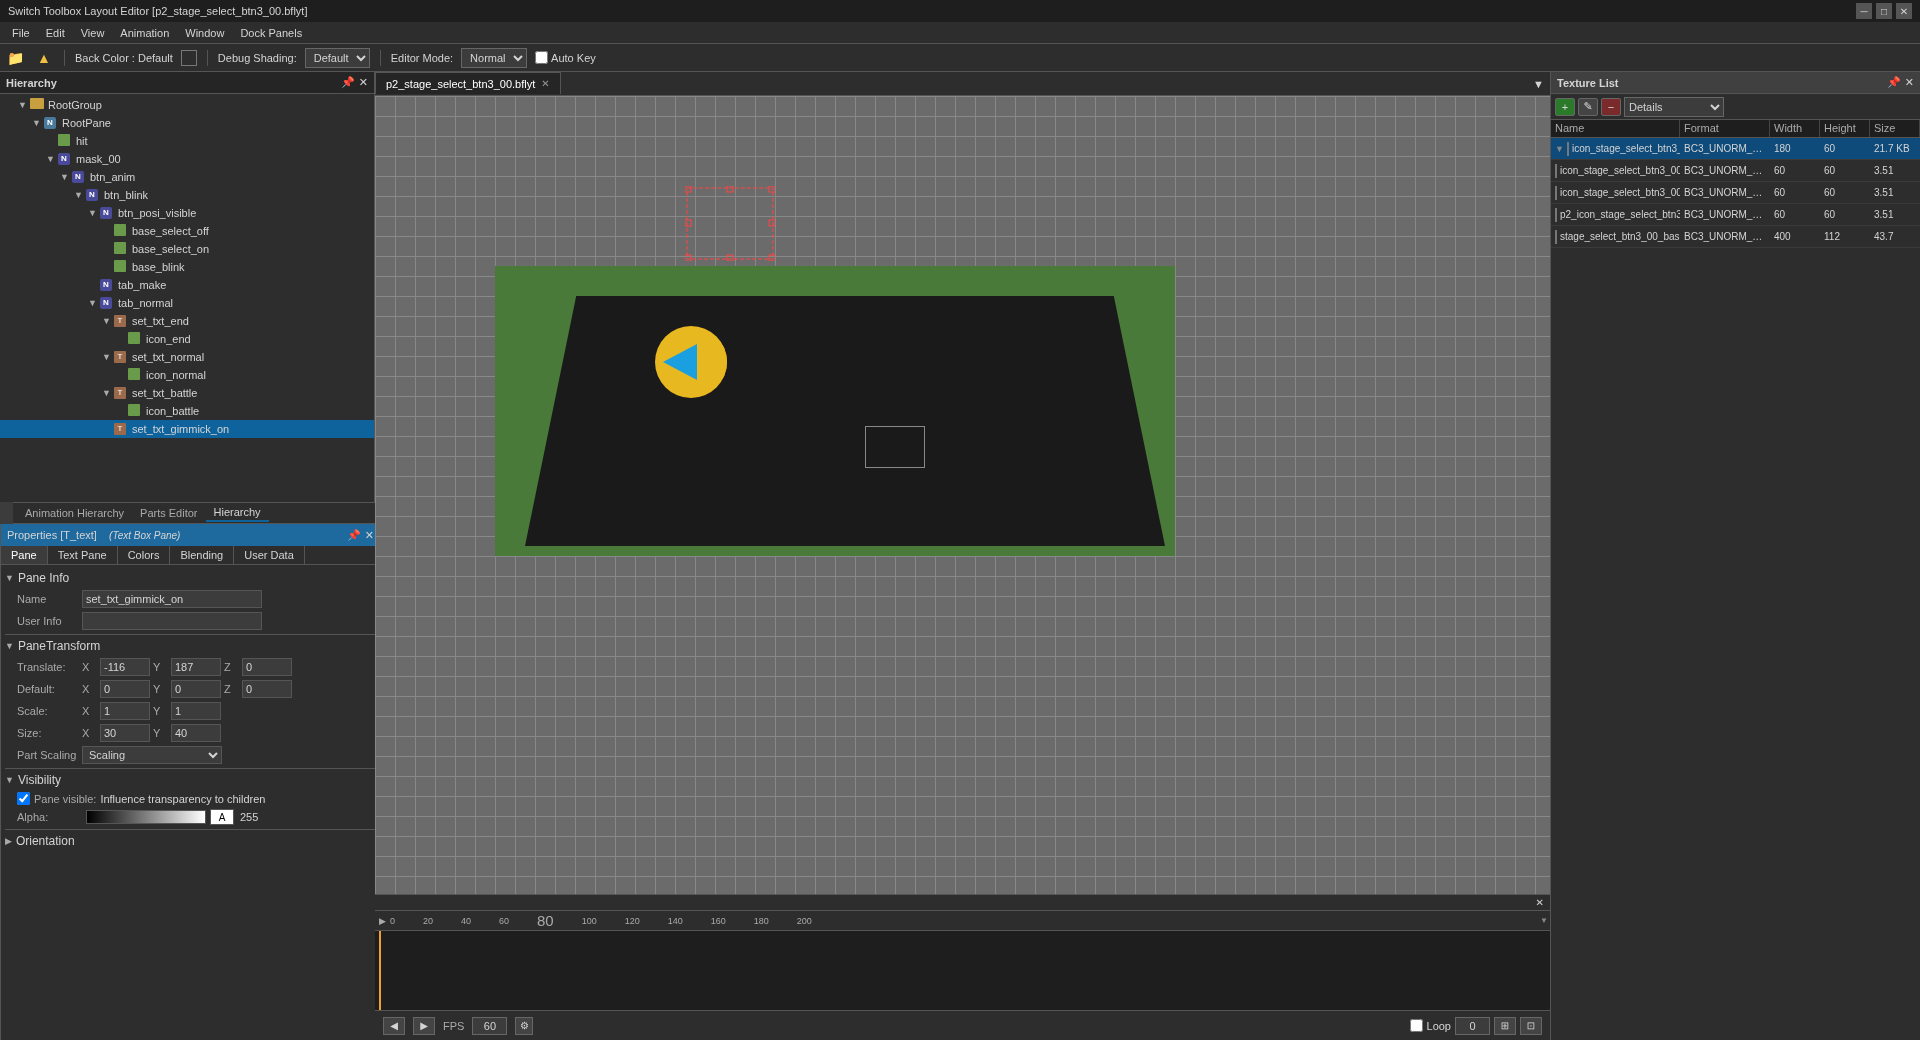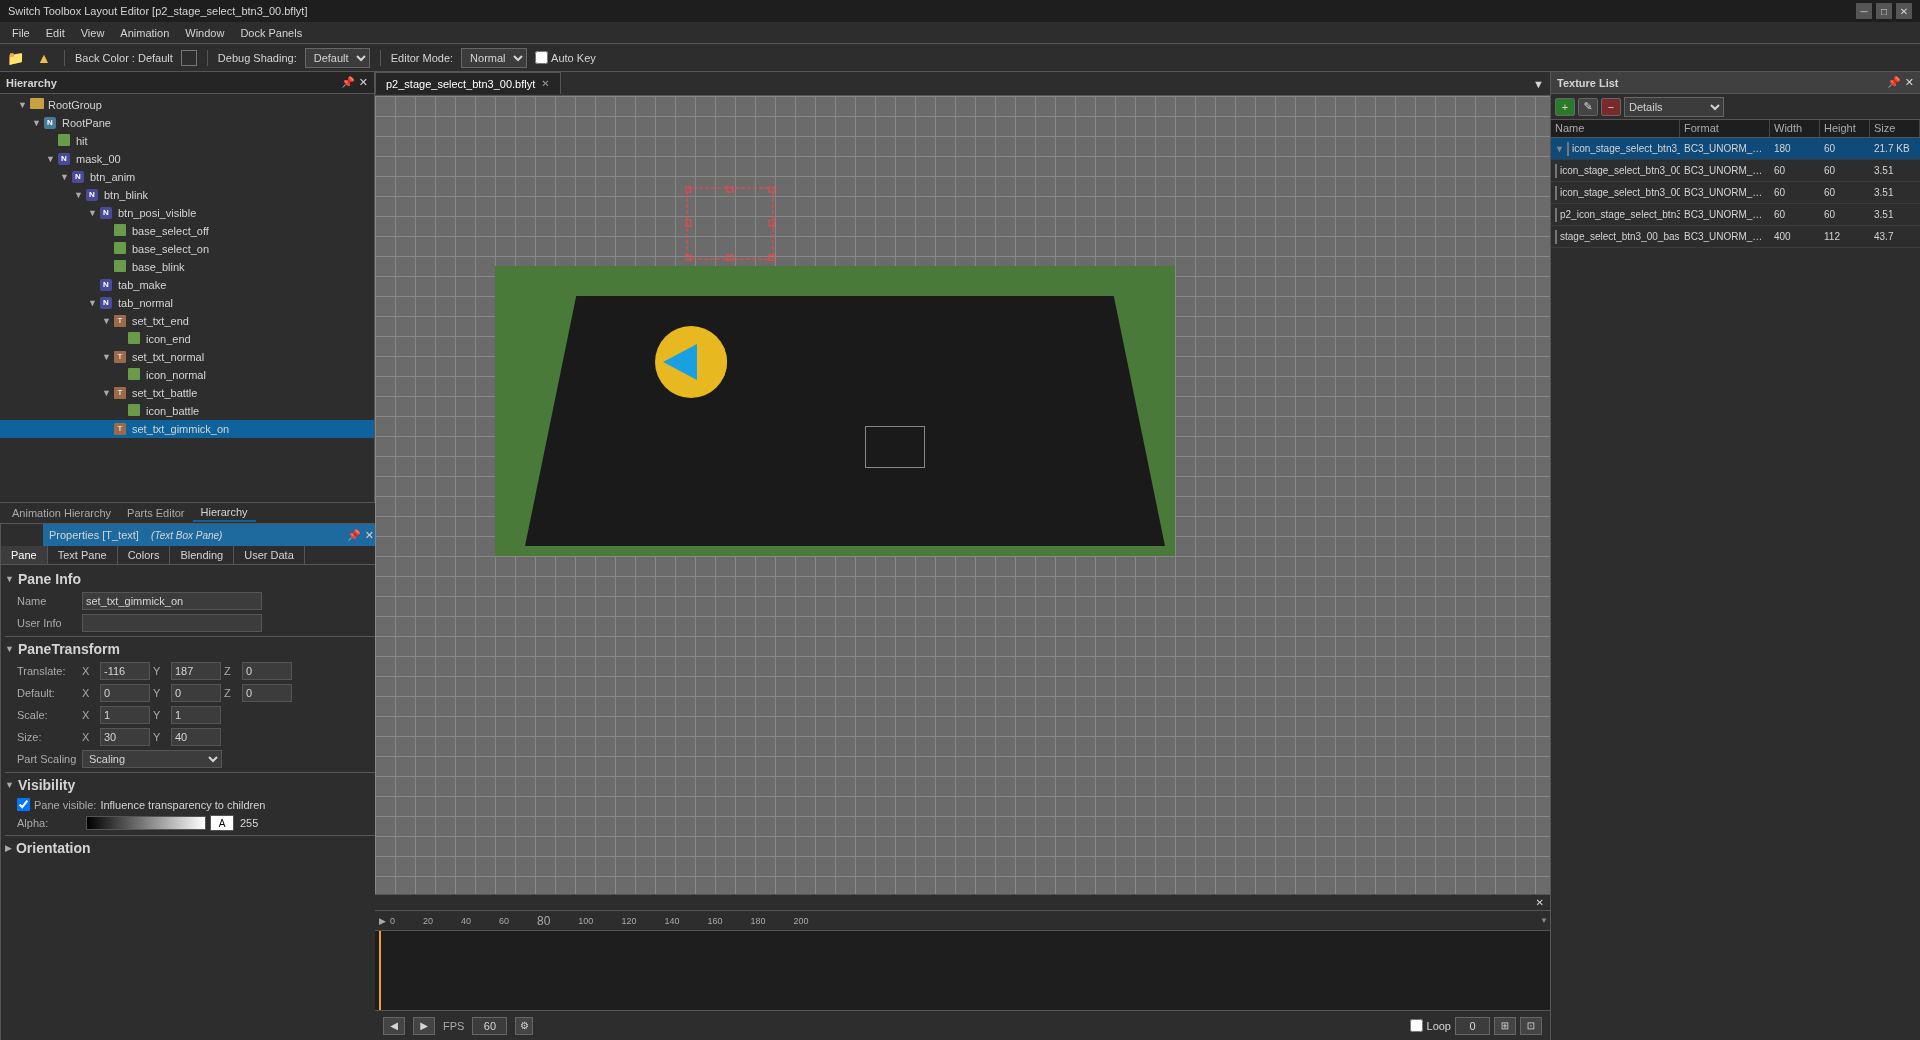--- a/index.html
+++ b/index.html
@@ -59,28 +59,28 @@
 
     
     .timeline-area { height: 130px; background: #252525; border-top: 1px solid #555; display: flex; flex-direction: column; flex-shrink: 0; }
     .timeline-header { height: 20px; background: #2d2d2d; display: flex; align-items: center; border-bottom: 1px solid #555; }
     .timeline-controls { height: 30px; background: #2d2d2d; border-top: 1px solid #555; display: flex; align-items: center; padding: 0 8px; gap: 8px; }
     .play-btn { background: #444; border: 1px solid #666; color: #d4d4d4; cursor: pointer; width: 22px; height: 18px; font-size: 10px; display: flex; align-items: center; justify-content: center; }
     .timeline-input { background: #3c3c3c; border: 1px solid #666; color: #d4d4d4; font-size: 11px; width: 35px; height: 18px; text-align: center; }
 
     
     .properties-panel { width: 380px; background: #2d2d2d; border-left: 1px solid #555; display: flex; flex-direction: column; flex-shrink: 0; overflow-y: auto; }
-    .props-header { background: #1e6a9e; height: 22px; display: flex; align-items: center; justify-content: space-between; padding: 0 6px; flex-shrink: 0; margin-left: 42px; }
+    .props-header { background: #1e6a9e; height: 22px; display: flex; align-items: center; justify-content: space-between; padding: 0 6px; flex-shrink: 0; }
     .props-tabs { display: flex; border-bottom: 1px solid #555; flex-shrink: 0; }
     .props-tab { padding: 3px 10px; font-size: 11px; color: #d4d4d4; cursor: pointer; border-right: 1px solid #555; }
     .props-tab.active { background: #3c3c3c; color: #fff; }
     .props-content { padding: 4px; flex: 1; }
     .section-header { display: flex; align-items: center; padding: 2px 0; cursor: pointer; margin-bottom: 3px; }
     .section-arrow { font-size: 9px; color: #aaa; margin-right: 4px; }
-    .section-title { font-size: 14px; font-weight: bold; color: #d4d4d4; }
+    .section-title { font-size: 12px; font-weight: normal; color: #d4d4d4; }
     .field-row { display: flex; align-items: center; margin-bottom: 4px; padding-left: 12px; }
     .field-label { font-size: 11px; color: #aaa; width: 65px; flex-shrink: 0; }
     .field-input { background: #3c3c3c; border: 1px solid #555; color: #d4d4d4; font-size: 11px; height: 18px; padding: 0 3px; }
     .field-input.wide { width: 180px; }
     .coord-group { display: flex; align-items: center; gap: 3px; }
     .coord-label { font-size: 11px; color: #aaa; width: 15px; }
     .coord-input { background: #3c3c3c; border: 1px solid #555; color: #d4d4d4; font-size: 11px; height: 18px; width: 50px; padding: 0 3px; }
     .select-input { background: #3c3c3c; border: 1px solid #555; color: #d4d4d4; font-size: 11px; height: 18px; padding: 0 2px; width: 140px; }
     .checkbox-row { display: flex; align-items: center; gap: 4px; padding-left: 12px; margin-bottom: 4px; }
     .alpha-row { display: flex; align-items: center; gap: 4px; padding-left: 12px; margin-bottom: 4px; }
@@ -398,21 +398,21 @@
             <span class="tree-indent"></span>
             <span class="tree-indent"></span>
             <span class="tree-indent"></span>
           <span class="tree-arrow"></span>
           <span class="tree-icon"><span class="icon-text">T</span></span>
           <span class="tree-label">set_txt_gimmick_on</span>
         </div>
       </div>
     </div>
 
-    <div style="background:#2d2d2d;border-top:1px solid #555;border-bottom:1px solid #555;height:22px;display:flex;align-items:center;padding:0 4px;flex-shrink:0;">
+    <div style="background:#2d2d2d;border-top:1px solid #555;border-bottom:1px solid #555;height:22px;display:flex;align-items:center;padding:0 4px;flex-shrink:0;margin-left:13px;">
       <span style="padding:2px 8px;font-size:11px;color:#aaa;cursor:pointer;">Animation Hierarchy</span>
       <span style="padding:2px 8px;font-size:11px;color:#aaa;cursor:pointer;">Parts Editor</span>
       <span style="padding:2px 8px;font-size:11px;color:#d4d4d4;cursor:pointer;border-bottom:2px solid #0e639c;">Hierarchy</span>
     </div>
 
     <div class="properties-panel" style="flex:1;">
       <div class="props-header">
         <span>
           <span>Properties [T_text]</span>
           &nbsp;&nbsp;
@@ -583,21 +583,21 @@
     <div class="timeline-area">
       <div class="timeline-header">
         <div style="flex:1;display:flex;align-items:center;padding:0 4px;">
           <span style="font-size:9px;color:#aaa;margin-right:4px;">▶</span>
 
           <div style="flex:1;display:flex;align-items:center;overflow:hidden;">
             <span style="font-size:9px;color:#aaa;margin-right:28px;">0</span>
             <span style="font-size:9px;color:#aaa;margin-right:28px;">20</span>
             <span style="font-size:9px;color:#aaa;margin-right:28px;">40</span>
             <span style="font-size:9px;color:#aaa;margin-right:28px;">60</span>
-            <span style="font-size:12px;color:#aaa;margin-right:28px;">80</span>
+            <span style="font-size:15px;color:#aaa;margin-right:28px;">80</span>
             <span style="font-size:9px;color:#aaa;margin-right:28px;">100</span>
             <span style="font-size:9px;color:#aaa;margin-right:28px;">120</span>
             <span style="font-size:9px;color:#aaa;margin-right:28px;">140</span>
             <span style="font-size:9px;color:#aaa;margin-right:28px;">160</span>
             <span style="font-size:9px;color:#aaa;margin-right:28px;">180</span>
             <span style="font-size:9px;color:#aaa;">200</span>
           </div>
         </div>
         <div style="width:12px;display:flex;align-items:center;justify-content:center;">
           <span style="font-size:8px;color:#888;">▼</span>

